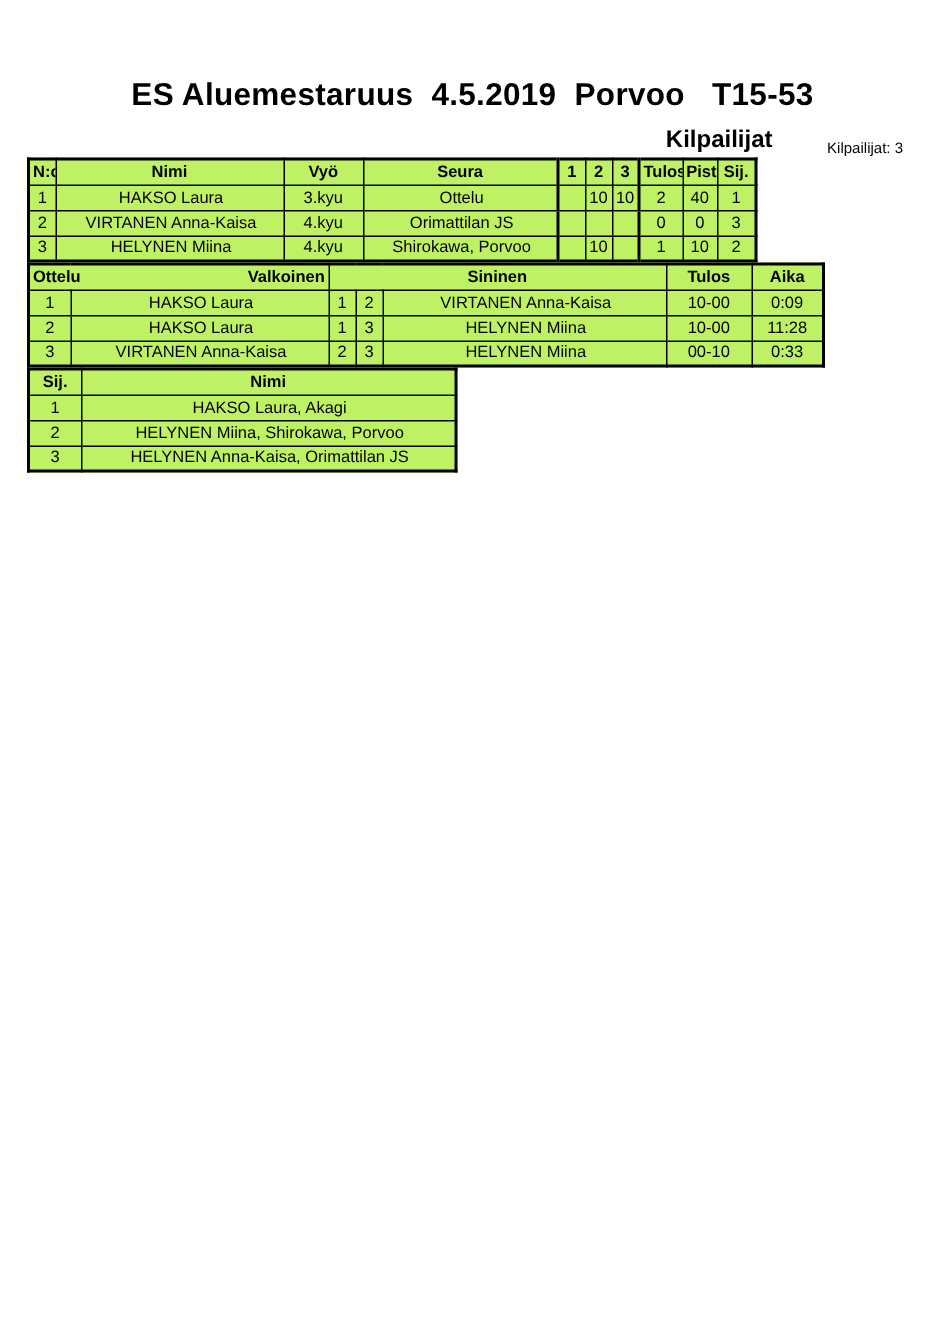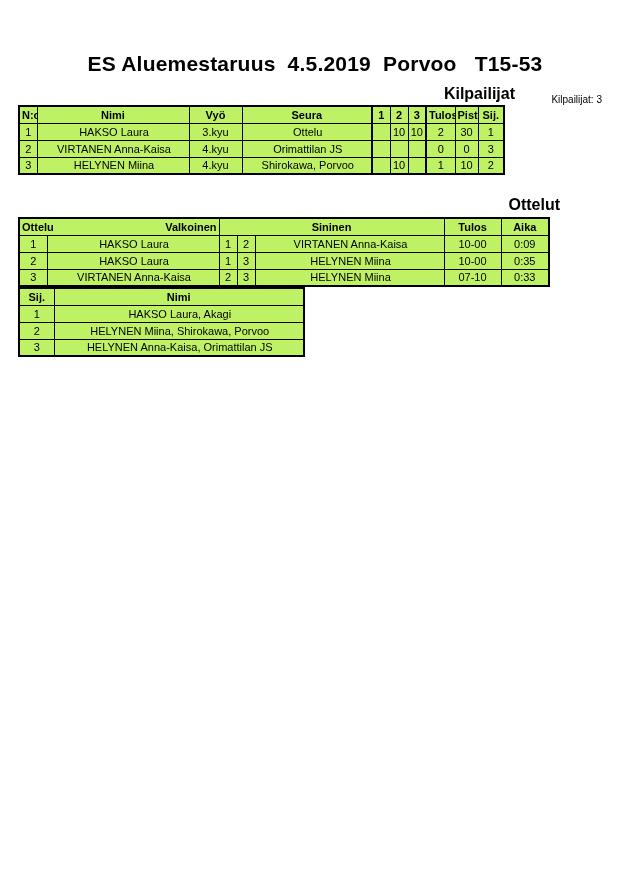--- a/index.html
+++ b/index.html
@@ -103,21 +103,21 @@
     <tbody>
       <tr>
         <td class="c">1</td>
         <td class="l">HAKSO Laura</td>
         <td class="c">3.kyu</td>
         <td class="l">Ottelu</td>
         <td class="c bL"></td>
         <td class="c">10</td>
         <td class="c">10</td>
         <td class="c bL">2</td>
-        <td class="c">30</td>
+        <td class="c">40</td>
         <td class="c">1</td>
       </tr>
       <tr>
         <td class="c">2</td>
         <td class="l">VIRTANEN Anna-Kaisa</td>
         <td class="c">4.kyu</td>
         <td class="l">Orimattilan JS</td>
         <td class="c bL"></td>
         <td class="c"></td>
         <td class="c"></td>
@@ -133,21 +133,20 @@
         <td class="c bL"></td>
         <td class="c">10</td>
         <td class="c"></td>
         <td class="c bL">1</td>
         <td class="c">10</td>
         <td class="c">2</td>
       </tr>
     </tbody>
   </table>
 
-  <div class="section-heading h-ottelut">Ottelut</div>
 
   <table class="t2">
     <colgroup>
       <col style="width:28px">
         <col style="width:172px">
       <col style="width:18px">
         <col style="width:18px">
       <col style="width:189px">
         <col style="width:57px">
         <col style="width:48px">
@@ -173,29 +172,29 @@
         <td class="c">10-00</td>
         <td class="c">0:09</td>
       </tr>
       <tr>
         <td class="c">2</td>
         <td class="l">HAKSO Laura</td>
         <td class="c">1</td>
         <td class="c">3</td>
         <td class="l">HELYNEN Miina</td>
         <td class="c">10-00</td>
-        <td class="c">0:35</td>
+        <td class="c">11:28</td>
       </tr>
       <tr>
         <td class="c">3</td>
         <td class="l">VIRTANEN Anna-Kaisa</td>
         <td class="c">2</td>
         <td class="c">3</td>
         <td class="l">HELYNEN Miina</td>
-        <td class="c">07-10</td>
+        <td class="c">00-10</td>
         <td class="c">0:33</td>
       </tr>
     </tbody>
   </table>
 
 
   <table class="t3">
     <colgroup>
       <col style="width:35px">
         <col style="width:250px">

